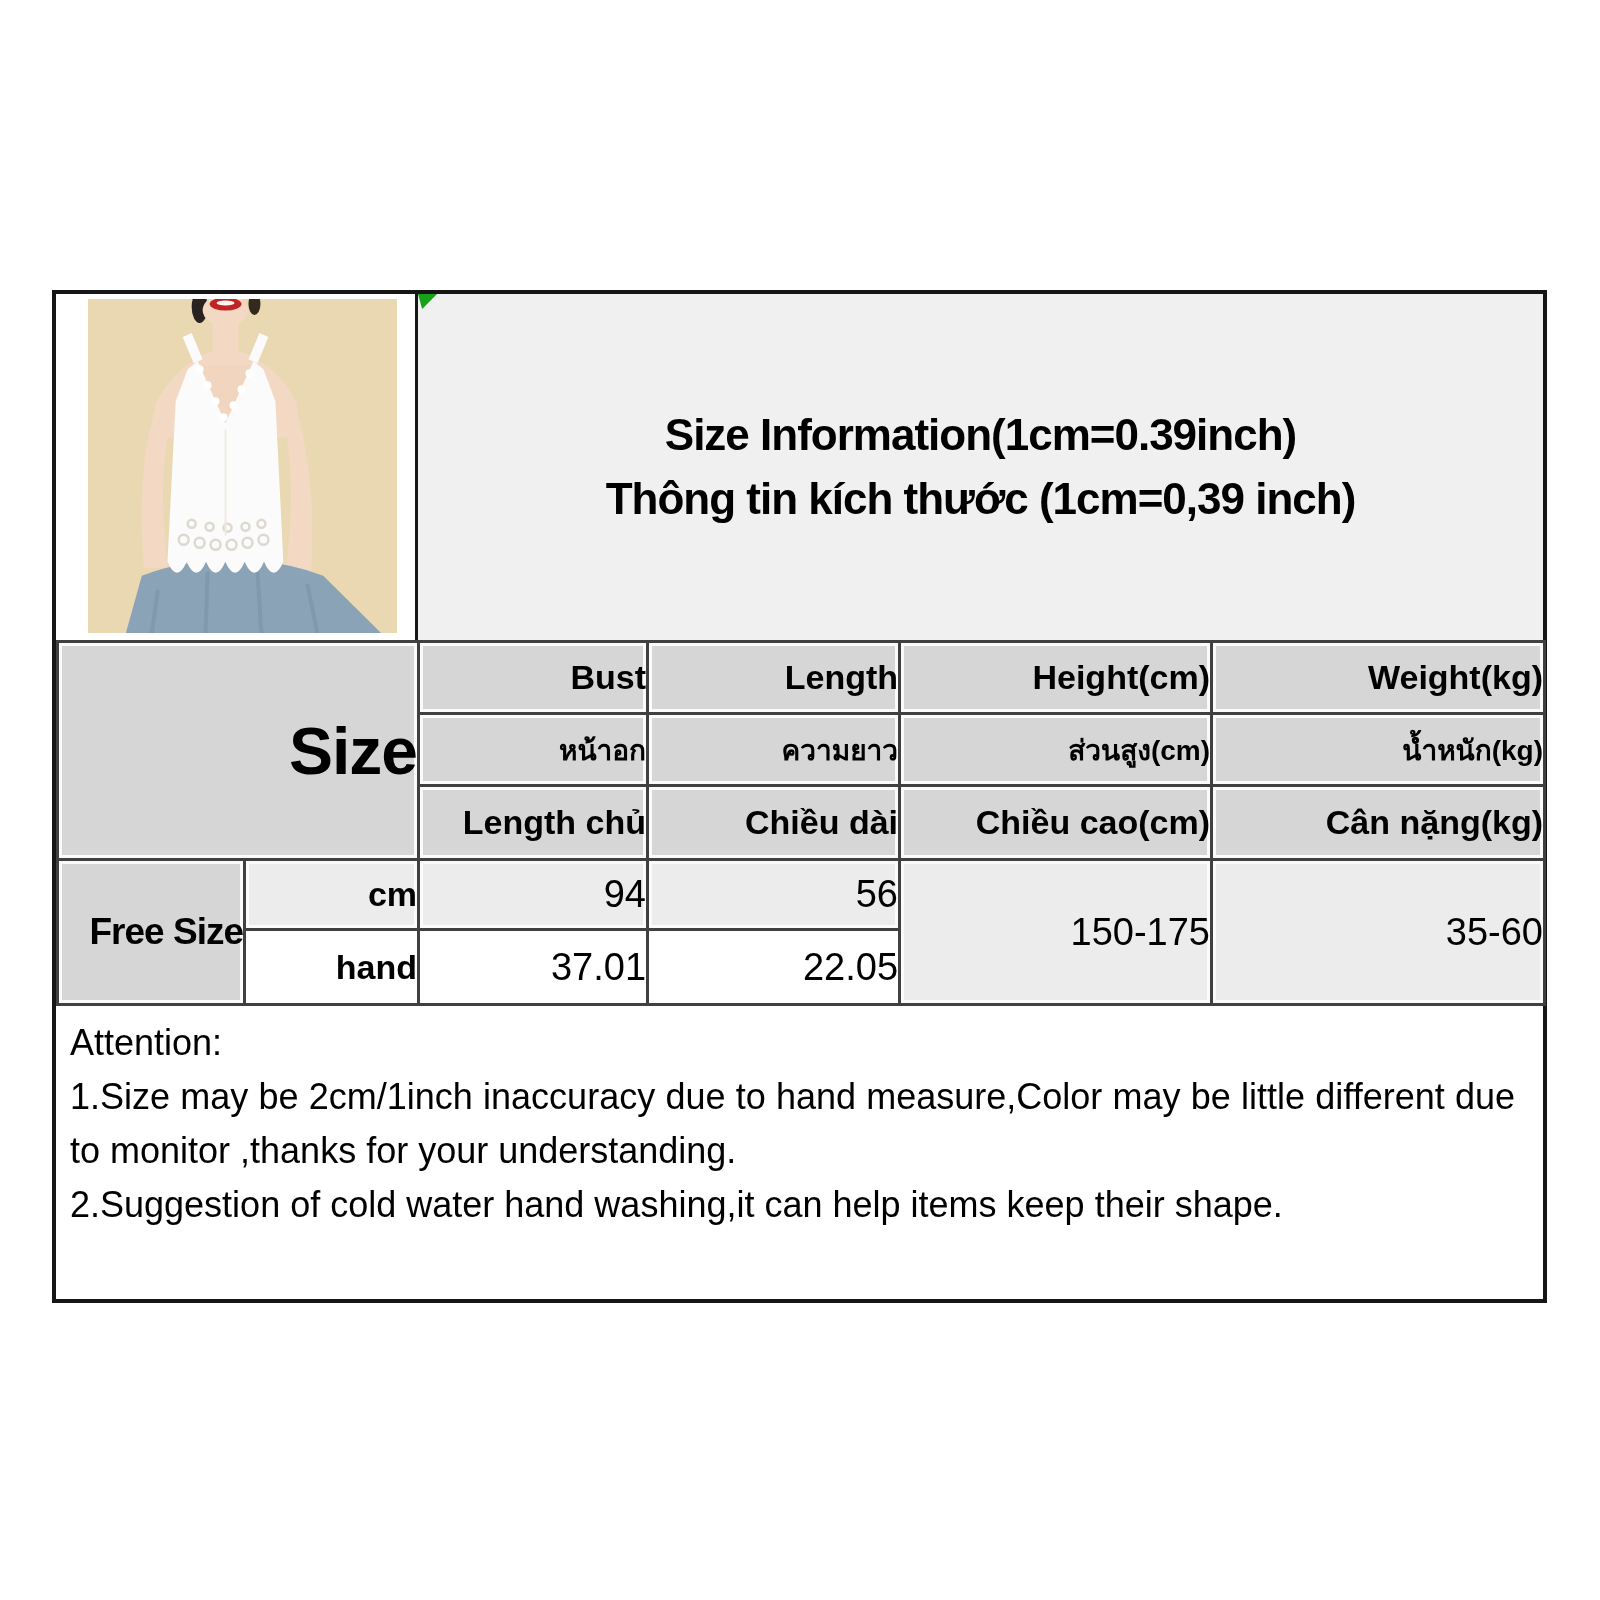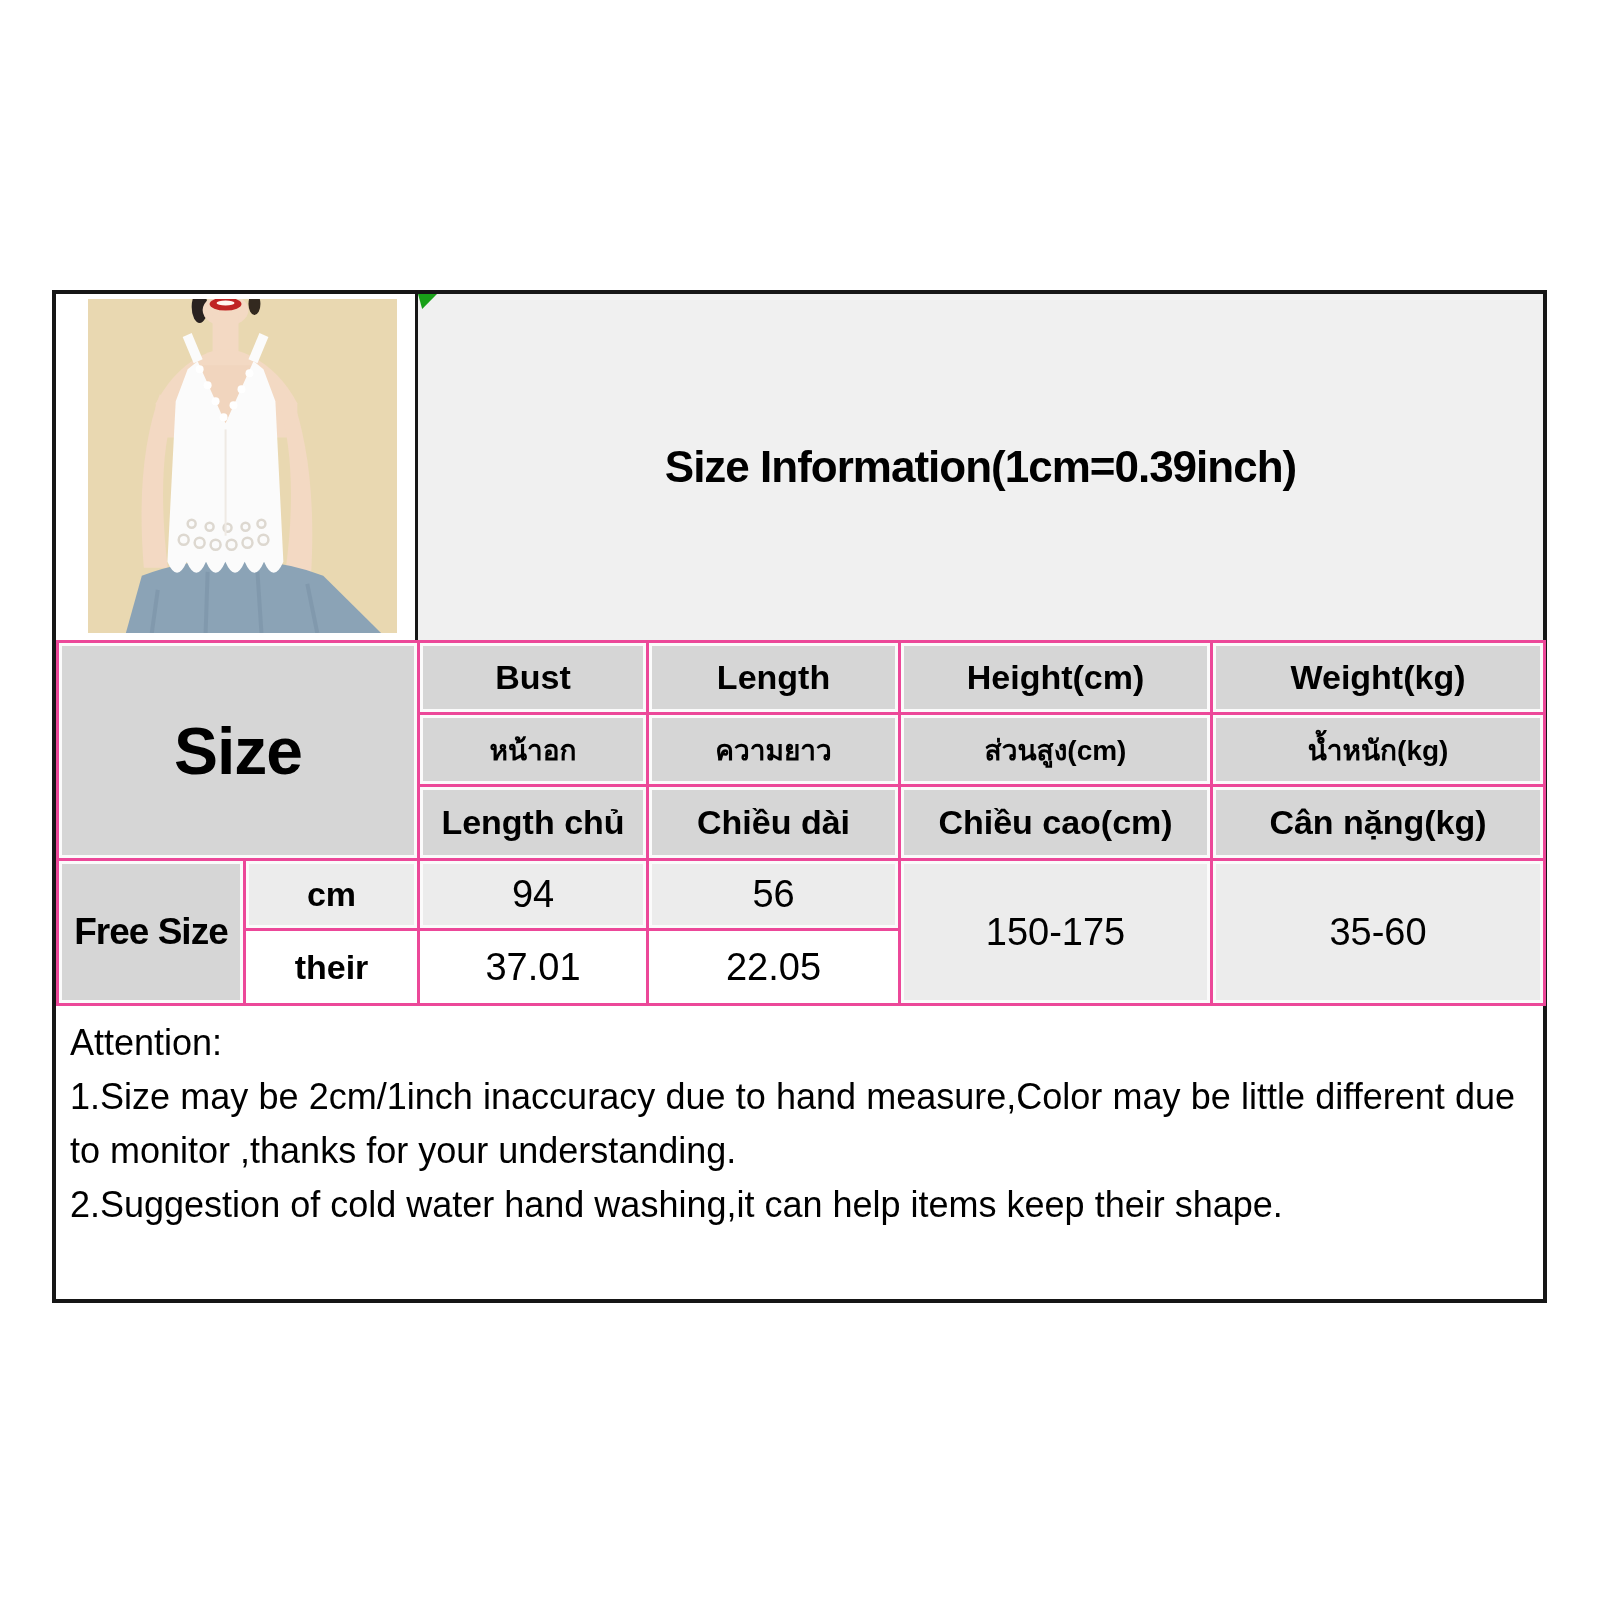--- a/index.html
+++ b/index.html
@@ -16,21 +16,21 @@
   .photo-cell svg{width:100%;height:100%;display:block;}
   .info-cell{flex:1;background:#f0f0f0;position:relative;display:flex;flex-direction:column;
              align-items:center;justify-content:center;gap:14px;}
   .green-flag{position:absolute;left:0;top:0;width:19px;height:15px;background:#18a018;
               clip-path:polygon(0 0,100% 0,22% 100%);}
   .title-en,.title-vi{font-size:44px;font-weight:bold;letter-spacing:-1px;}
   .title-th{font-size:40px;font-weight:bold;}
 
   
   table.size-table{border-collapse:collapse;table-layout:fixed;width:100%;flex:0 0 auto;}
-  .size-table td{border:3px solid #ec4899;text-align:center;vertical-align:middle;padding:0;overflow:hidden;}
+  .size-table td{border:3px solid #404040;text-align:right;vertical-align:middle;padding:0;overflow:hidden;}
   .shade-dark{background:#d6d6d6;box-shadow:inset 0 0 0 3px #fbfbfb;}
   .shade-light{background:#ececec;box-shadow:inset 0 0 0 3px #fbfbfb;}
   .cell-white{background:#ffffff;}
   .corner-size{font-size:66px;font-weight:bold;letter-spacing:-1px;}
   .h-en{font-size:34px;font-weight:bold;}
   .h-th{font-size:28px;font-weight:bold;}
   .h-vi{font-size:34px;font-weight:bold;}
   .row-label{font-size:37px;font-weight:bold;letter-spacing:-1px;}
   .unit{font-size:34px;font-weight:bold;}
   .val{font-size:38px;font-weight:normal;}
@@ -100,20 +100,21 @@
               <circle cx="154" cy="90" r="4"></circle>
             <circle cx="162" cy="74" r="4"></circle>
           </g>
           <path d="M138,130 L138,236" stroke="#efeae4" stroke-width="2" fill="none"></path>
         </svg>
       </div>
 
       <div class="info-cell">
         <div class="green-flag"></div>
         <div class="title-en">Size Information(1cm=0.39inch)</div>
+        <div class="title-vi">Thông tin kích thước (1cm=0,39 inch)</div>
       </div>
     </div>
 
     <table class="size-table">
       <colgroup>
         <col style="width:187px">
           <col style="width:174px">
           <col style="width:229px">
         <col style="width:252px">
           <col style="width:312px">
@@ -141,21 +142,21 @@
         </tr>
         <tr style="height:70px">
           <td rowspan="2" class="shade-dark row-label">Free Size</td>
           <td class="shade-light unit">cm</td>
           <td class="shade-light val">94</td>
           <td class="shade-light val">56</td>
           <td rowspan="2" class="shade-light val">150-175</td>
           <td rowspan="2" class="shade-light val">35-60</td>
         </tr>
         <tr style="height:75px">
-          <td class="cell-white unit">their</td>
+          <td class="cell-white unit">hand</td>
           <td class="cell-white val">37.01</td>
           <td class="cell-white val">22.05</td>
         </tr>
       </tbody>
     </table>
 
     <div class="attention">
       <p>Attention:</p>
       <p class="note">1.Size may be 2cm/1inch inaccuracy due to hand measure,Color may be little different due to monitor ,thanks for your understanding.</p>
       <p class="note">2.Suggestion of cold water hand washing,it can help items keep their shape.</p>

